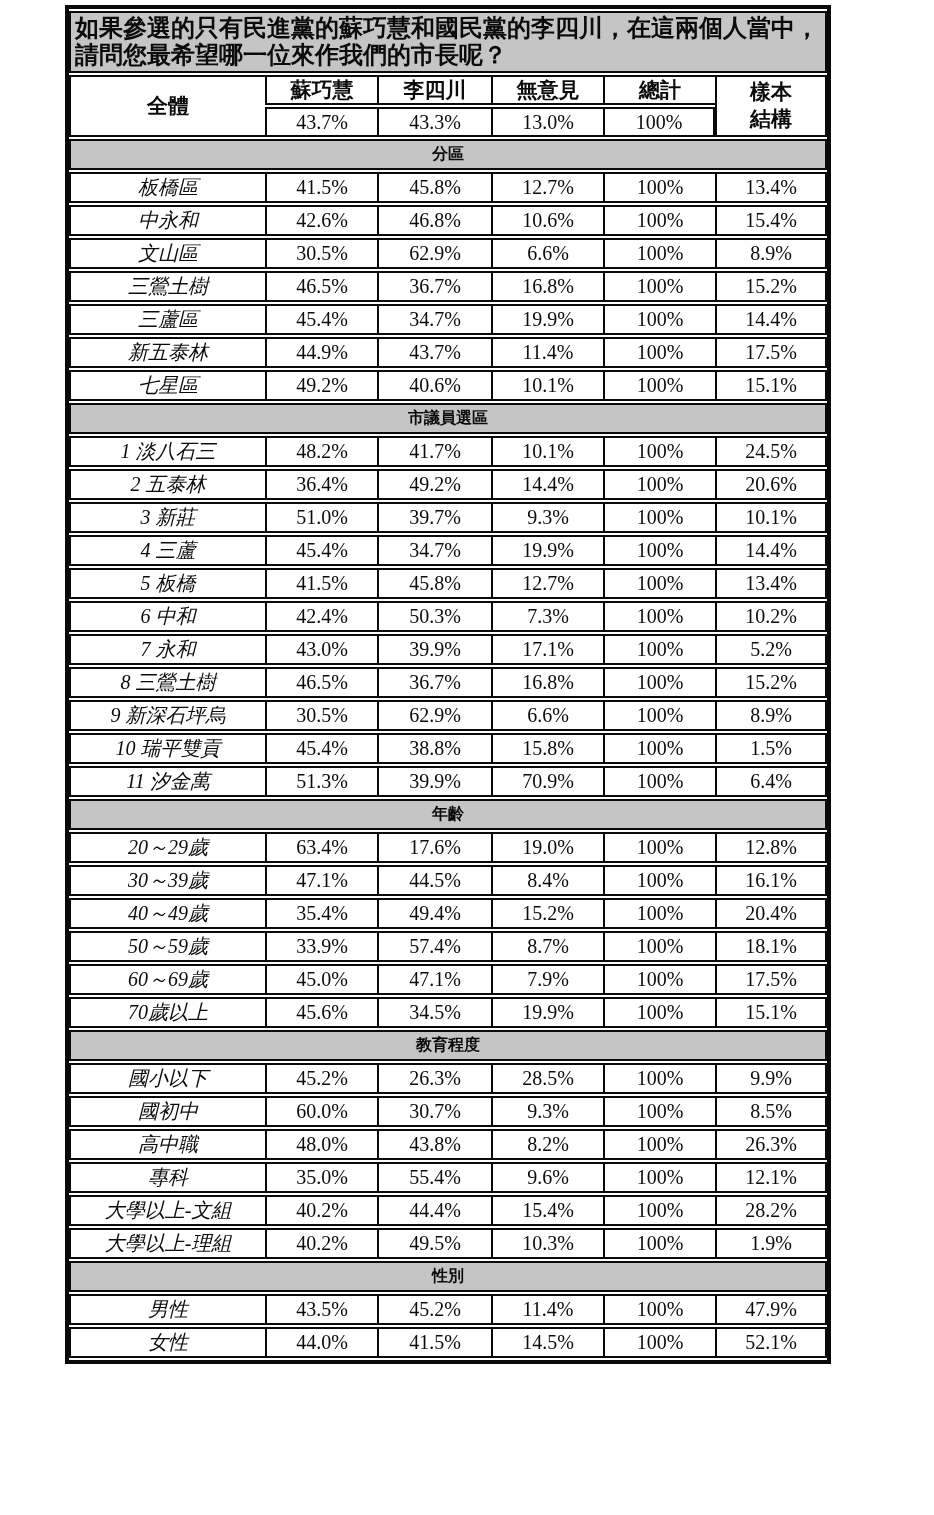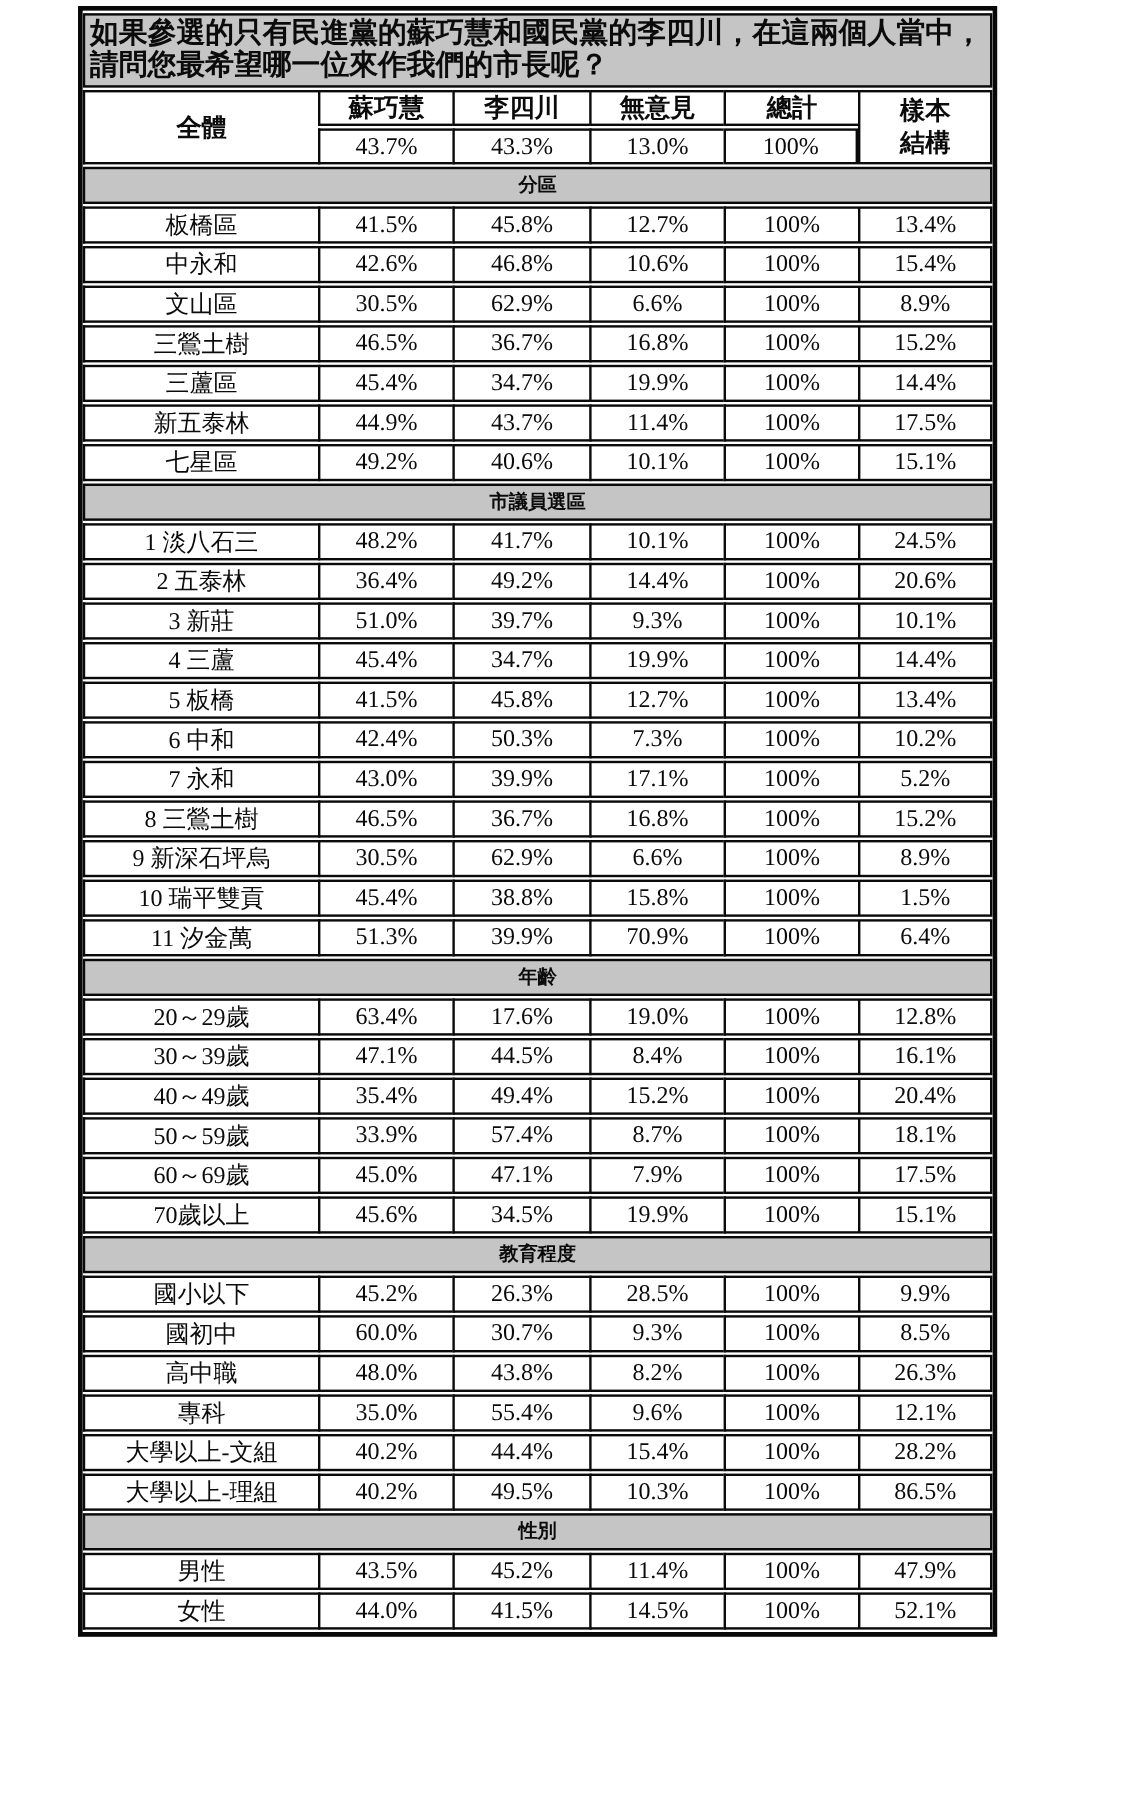--- a/index.html
+++ b/index.html
@@ -70,20 +70,21 @@
     line-height: 24px;
   }
   td.hd.two-line { line-height: 27px; white-space: normal; }
   td.val, td.cell {
     font-size: 20px;
     height: 26px;
   }
   td.rlabel {
     font-size: 20px;
     height: 26px;
+    font-style: italic;
   }
 </style>
 </head>
 <body>
 
 <div class="page">
   <div class="table-wrap">
     <table class="poll">
       <colgroup>
         <col style="width:196px">
@@ -360,21 +361,21 @@
             <td class="cell">15.4%</td>
             <td class="cell">100%</td>
             <td class="cell">28.2%</td>
           </tr>
           <tr>
             <td class="rlabel">大學以上-理組</td>
             <td class="cell">40.2%</td>
             <td class="cell">49.5%</td>
             <td class="cell">10.3%</td>
             <td class="cell">100%</td>
-            <td class="cell">86.5%</td>
+            <td class="cell">1.9%</td>
           </tr>
           <tr>
             <td class="band" colspan="6">性別</td>
           </tr>
           <tr>
             <td class="rlabel">男性</td>
             <td class="cell">43.5%</td>
             <td class="cell">45.2%</td>
             <td class="cell">11.4%</td>
             <td class="cell">100%</td>

